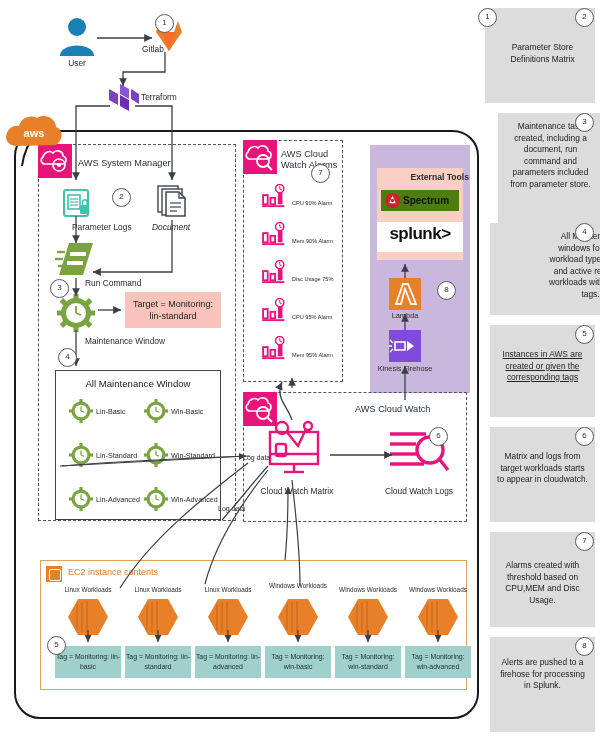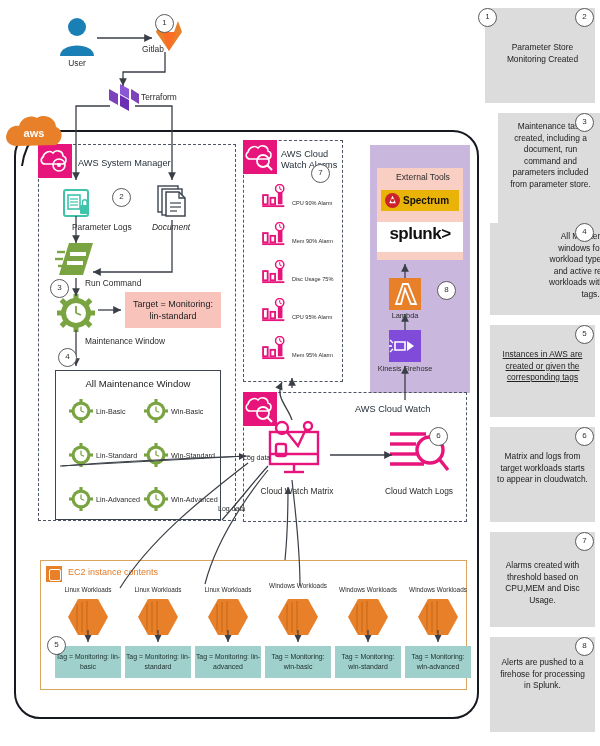--- a/index.html
+++ b/index.html
@@ -39,23 +39,23 @@
   .mw-item{position:absolute;display:flex;align-items:center;gap:3px;}
   .mw-item span{font-size:7.2px;color:#2b2b2b;white-space:nowrap;}
 
   .target-box{left:125px;top:292px;width:96px;height:36px;background:#f8c3bb;
               font-size:9px;color:#222;line-height:12px;padding:0 3px;
               box-sizing:border-box;}
 
   
   .ext-panel{left:370px;top:145px;width:100px;height:248px;background:#c9b7dd;}
   .ext-inner{left:377px;top:168px;width:86px;height:92px;background:#f9cfc4;}
-  .ext-title{position:absolute;left:377px;top:172px;width:92px;text-align:center;
-             font-size:8.6px;color:#2b2b2b;}
-  .spectrum{left:381px;top:190px;width:78px;height:21px;background:#eab308;
+  .ext-title{position:absolute;left:377px;top:172px;width:92px;text-align:right;
+             font-size:8.6px;color:#2b2b2b;font-weight:bold;}
+  .spectrum{left:381px;top:190px;width:78px;height:21px;background:#4d7c0f;
             display:flex;align-items:center;gap:3px;padding-left:4px;box-sizing:border-box;}
   .spectrum b{font-size:10px;color:#111;}
   .splunk{left:377px;top:222px;width:86px;height:30px;background:#fff;}
   .splunk-txt{position:absolute;left:377px;top:224px;width:86px;text-align:center;
               font-size:17px;font-weight:bold;letter-spacing:-.5px;color:#111;}
 
   .lambda{left:389px;top:278px;width:32px;height:32px;background:#e8802a;}
   .firehose{left:389px;top:330px;width:32px;height:32px;background:#7f4bd8;}
   .svc-cap{position:absolute;font-size:7.4px;color:#2b2b2b;text-align:center;}
 
@@ -595,21 +595,21 @@
   <div class="num" style="left:429px;top:427px;">6</div>
   <div class="num" style="left:311px;top:164px;">7</div>
   <div class="num" style="left:437px;top:281px;">8</div>
 
   <div class="legend" style="top:8px;height:95px;">
     <p>Pipeline kicked off from Gitlab by user which begins the Terraform based deployment of OS Monitoring</p>
   </div>
   <div class="num" style="left:478px;top:8px;">1</div>
 
   <div class="legend" style="left:490px;top:8px;height:95px;">
-    <p style="padding-top:34px;">Parameter Store Monitoring Created</p>
+    <p style="padding-top:34px;">Parameter Store Definitions Matrix</p>
   </div>
   <div class="num" style="left:575px;top:8px;">2</div>
 
   <div class="legend" style="left:462px;top:113px;height:128px;margin-left:36px;">
     <p style="padding-top:8px;">Maintenance task created, including a document, run command and parameters included from parameter store.</p>
   </div>
   <div class="num" style="left:575px;top:113px;">3</div>
 
   <div class="legend" style="left:490px;top:223px;height:92px;padding-left:48px;">
     <p style="padding-top:8px;">All Maintenance windows for each workload type created and active ready for workloads with correct tags.</p>

